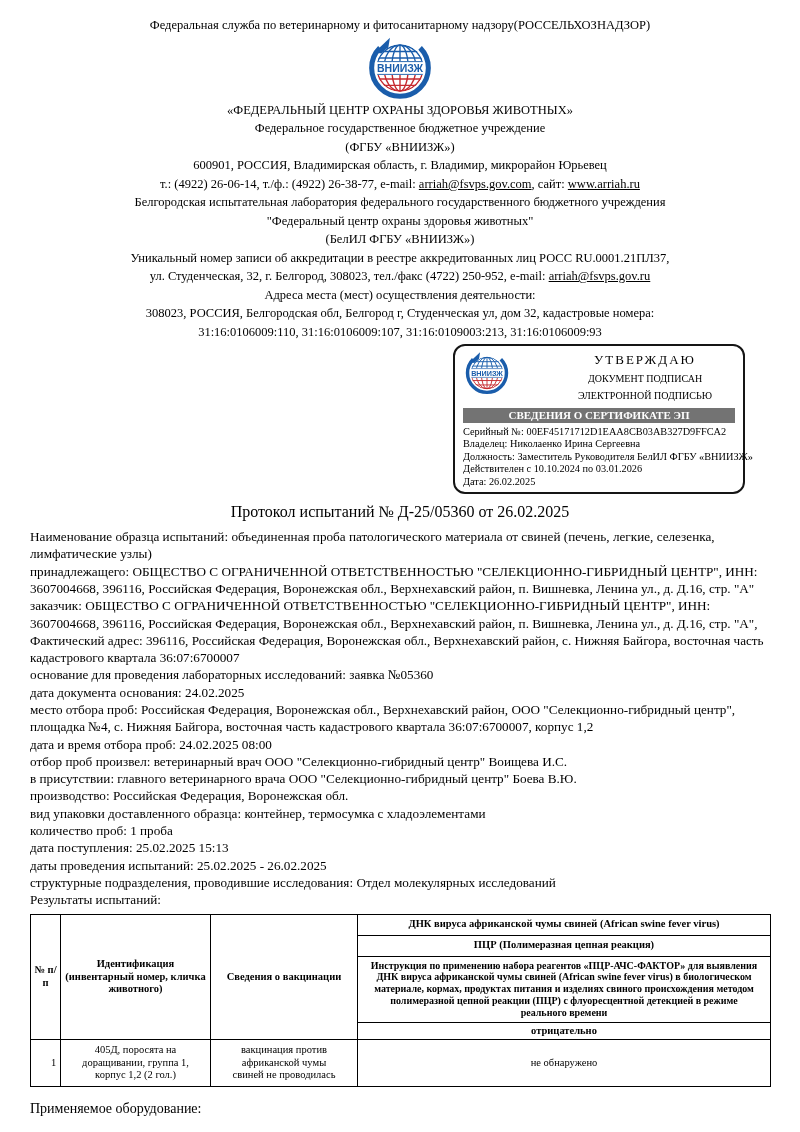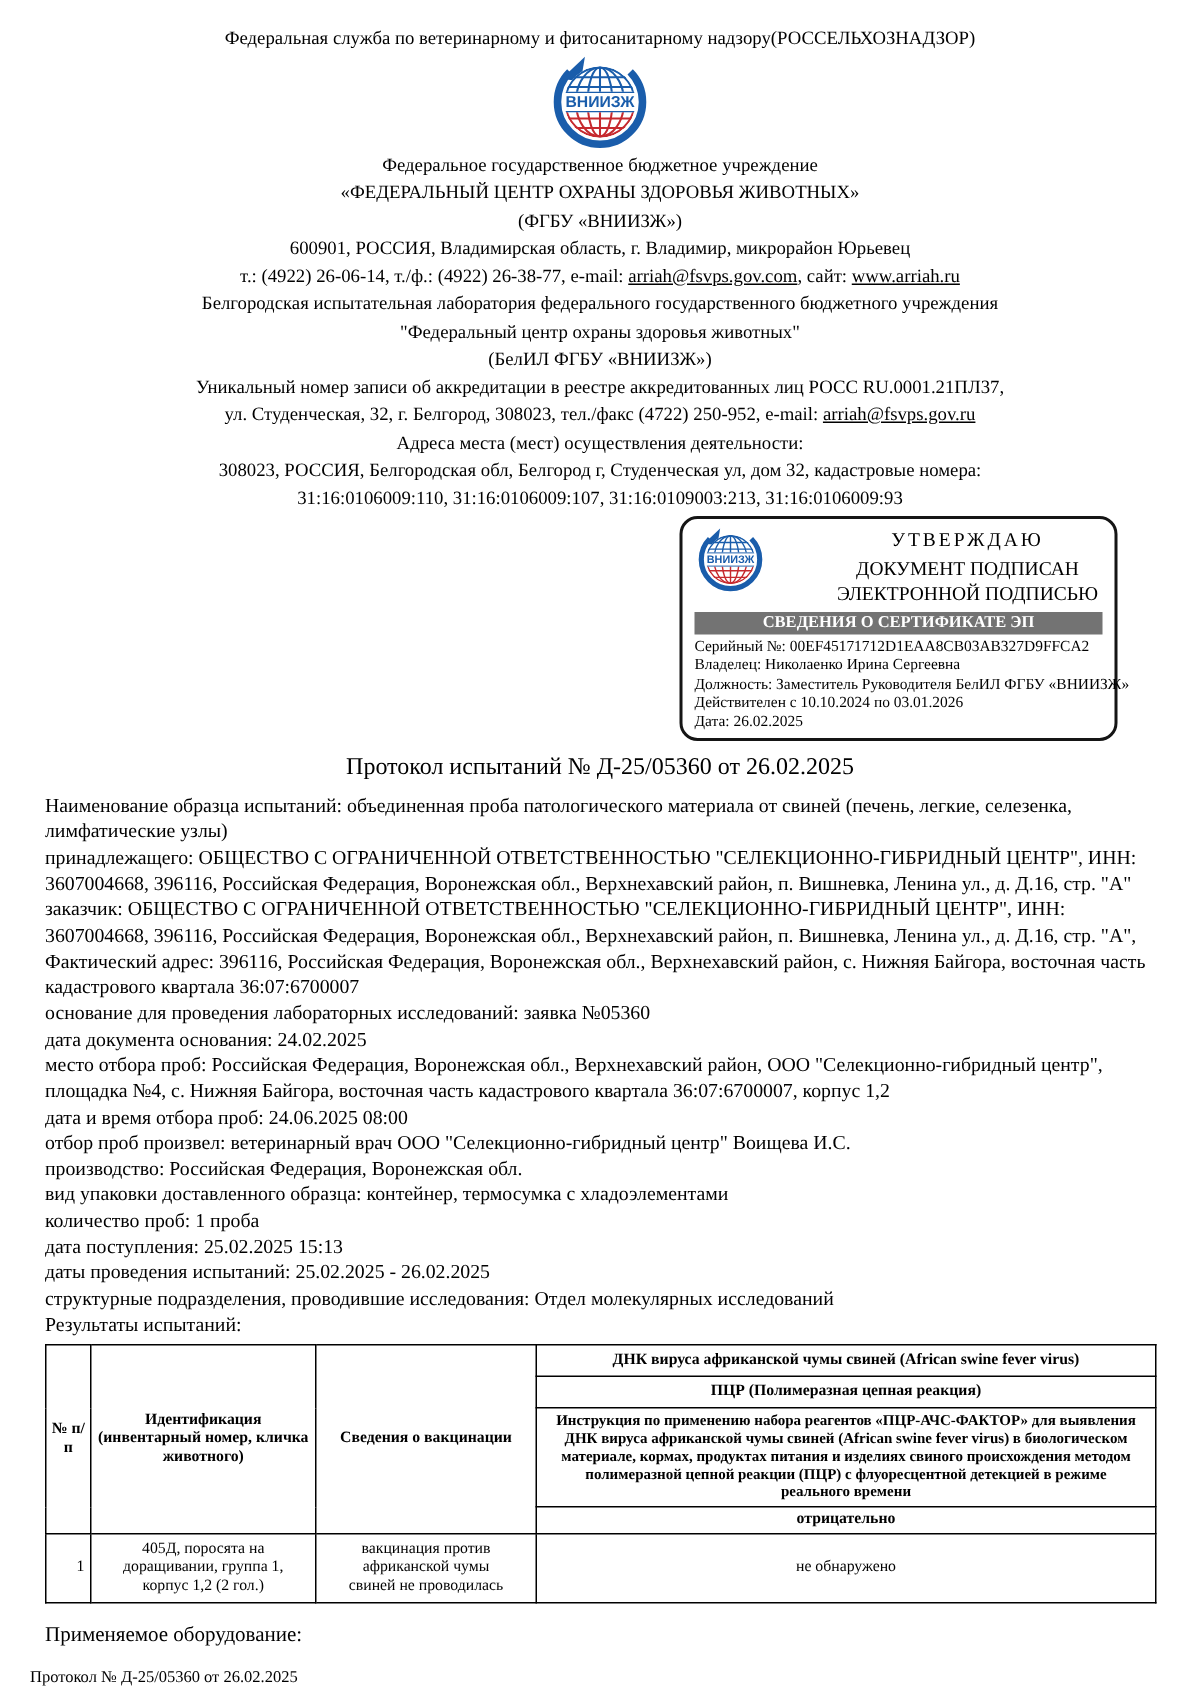--- a/index.html
+++ b/index.html
@@ -8,21 +8,21 @@
   .chead{text-align:center;font-size:12.5px;line-height:18.5px;}
   .b{font-weight:normal;}
   .lnk{color:#000000;text-decoration:underline;cursor:pointer;}
   .logo-big{display:block;margin:1px auto 1px auto;width:72px;height:64px;}
   .stamp{width:292px;margin:3px 25px 0 auto;border:2.5px solid #151515;border-radius:12px;
          padding:4px 8px 4px 8px;box-sizing:border-box;background:#fff;}
   .stamp-top{display:flex;align-items:flex-start;gap:40px;}
   .stamp-logo{width:48px;height:44px;flex:none;margin:1px 4px 0 0;}
   .stamp-head{flex:1;text-align:center;}
   .stamp-approve{font-size:13px;letter-spacing:2px;margin-top:2px;}
-  .stamp-signed{font-size:13px;line-height:16.5px;margin-top:3px;}
+  .stamp-signed{font-size:10px;line-height:16.5px;margin-top:3px;}
   .cert-bar{background:#737373;color:#fff;text-align:center;font-size:11px;font-weight:bold;
             padding:1px 0 2px 0;margin:4px 0 3px 0;}
   .stamp-line{font-size:10.3px;line-height:12.4px;white-space:nowrap;}
   .title{text-align:center;font-weight:normal;font-size:16px;margin:9px 0 7px 0;}
   .fields{font-size:13.2px;line-height:17.3px;}
   table.results{border-collapse:collapse;width:740px;margin:5px 0 0 0;table-layout:fixed;}
   table.results td{border:1px solid #000;vertical-align:middle;box-sizing:border-box;}
   .hc{font-weight:bold;text-align:center;font-size:10.5px;line-height:12.5px;padding:2px;}
   .h-small{height:21px;}
   .instr{font-weight:bold;text-align:center;font-size:10px;line-height:11.8px;padding:3px 10px;}
@@ -75,22 +75,22 @@
   </defs>
 </svg>
 
 <div class="page">
 
   <div class="chead">
     <div class="b">Федеральная служба по ветеринарному и фитосанитарному надзору(РОССЕЛЬХОЗНАДЗОР)</div>
     <svg class="logo-big">
         <use href="#vniizh-logo"></use>
       </svg>
+    <div class="b">«ФЕДЕРАЛЬНЫЙ ЦЕНТР ОХРАНЫ ЗДОРОВЬЯ ЖИВОТНЫХ»</div>
     <div class="b">Федеральное государственное бюджетное учреждение</div>
-    <div class="b">«ФЕДЕРАЛЬНЫЙ ЦЕНТР ОХРАНЫ ЗДОРОВЬЯ ЖИВОТНЫХ»</div>
     <div class="b">(ФГБУ «ВНИИЗЖ»)</div>
     <div>600901, РОССИЯ, Владимирская область, г. Владимир, микрорайон Юрьевец</div>
     <div><span>т.: (4922) 26-06-14, т./ф.: (4922) 26-38-77, e-mail: </span><span class="lnk">arriah@fsvps.gov.com</span><span>, сайт: </span><span class="lnk">www.arriah.ru</span></div>
     <div class="b">Белгородская испытательная лаборатория федерального государственного бюджетного учреждения</div>
     <div class="b">"Федеральный центр охраны здоровья животных"</div>
     <div class="b">(БелИЛ ФГБУ «ВНИИЗЖ»)</div>
     <div>Уникальный номер записи об аккредитации в реестре аккредитованных лиц РОСС RU.0001.21ПЛ37,</div>
     <div><span>ул. Студенческая, 32, г. Белгород, 308023, тел./факс (4722) 250-952, e-mail: </span><span class="lnk">arriah@fsvps.gov.ru</span></div>
     <div>Адреса места (мест) осуществления деятельности:</div>
     <div>308023, РОССИЯ, Белгородская обл, Белгород г, Студенческая ул, дом 32, кадастровые номера:</div>
@@ -120,22 +120,23 @@
 
   <div class="title">Протокол испытаний № Д-25/05360 от 26.02.2025</div>
 
   <div class="fields">
     <div><span class="b">Наименование образца испытаний:</span> <span>объединенная проба патологического материала от свиней (печень, легкие, селезенка, лимфатические узлы)</span></div>
     <div><span class="b">принадлежащего:</span> <span>ОБЩЕСТВО С ОГРАНИЧЕННОЙ ОТВЕТСТВЕННОСТЬЮ "СЕЛЕКЦИОННО-ГИБРИДНЫЙ ЦЕНТР", ИНН: 3607004668, 396116, Российская Федерация, Воронежская обл., Верхнехавский район, п. Вишневка, Ленина ул., д. Д.16, стр. "А"</span></div>
     <div><span class="b">заказчик:</span> <span>ОБЩЕСТВО С ОГРАНИЧЕННОЙ ОТВЕТСТВЕННОСТЬЮ "СЕЛЕКЦИОННО-ГИБРИДНЫЙ ЦЕНТР", ИНН: 3607004668, 396116, Российская Федерация, Воронежская обл., Верхнехавский район, п. Вишневка, Ленина ул., д. Д.16, стр. "А", Фактический адрес: 396116, Российская Федерация, Воронежская обл., Верхнехавский район, с. Нижняя Байгора, восточная часть кадастрового квартала 36:07:6700007</span></div>
     <div><span class="b">основание для проведения лабораторных исследований:</span> <span>заявка №05360</span></div>
     <div><span class="b">дата документа основания:</span> <span>24.02.2025</span></div>
     <div><span class="b">место отбора проб:</span> <span>Российская Федерация, Воронежская обл., Верхнехавский район, ООО "Селекционно-гибридный центр", площадка №4, с. Нижняя Байгора, восточная часть кадастрового квартала 36:07:6700007, корпус 1,2</span></div>
-    <div><span class="b">дата и время отбора проб:</span> <span>24.06.2025 08:00</span></div>
+    <div><span class="b">дата и время отбора проб:</span> <span>24.02.2025 08:00</span></div>
     <div><span class="b">отбор проб произвел:</span> <span>ветеринарный врач ООО "Селекционно-гибридный центр" Воищева И.С.</span></div>
+    <div><span class="b">в присутствии:</span> <span>главного ветеринарного врача ООО "Селекционно-гибридный центр" Боева В.Ю.</span></div>
     <div><span class="b">производство:</span> <span>Российская Федерация, Воронежская обл.</span></div>
     <div><span class="b">вид упаковки доставленного образца:</span> <span>контейнер, термосумка с хладоэлементами</span></div>
     <div><span class="b">количество проб:</span> <span>1 проба</span></div>
     <div><span class="b">дата поступления:</span> <span>25.02.2025 15:13</span></div>
     <div><span class="b">даты проведения испытаний:</span> <span>25.02.2025 - 26.02.2025</span></div>
     <div><span class="b">структурные подразделения, проводившие исследования:</span> <span>Отдел молекулярных исследований</span></div>
     <div><span class="b">Результаты испытаний:</span></div>
   </div>
 
   <table class="results">

